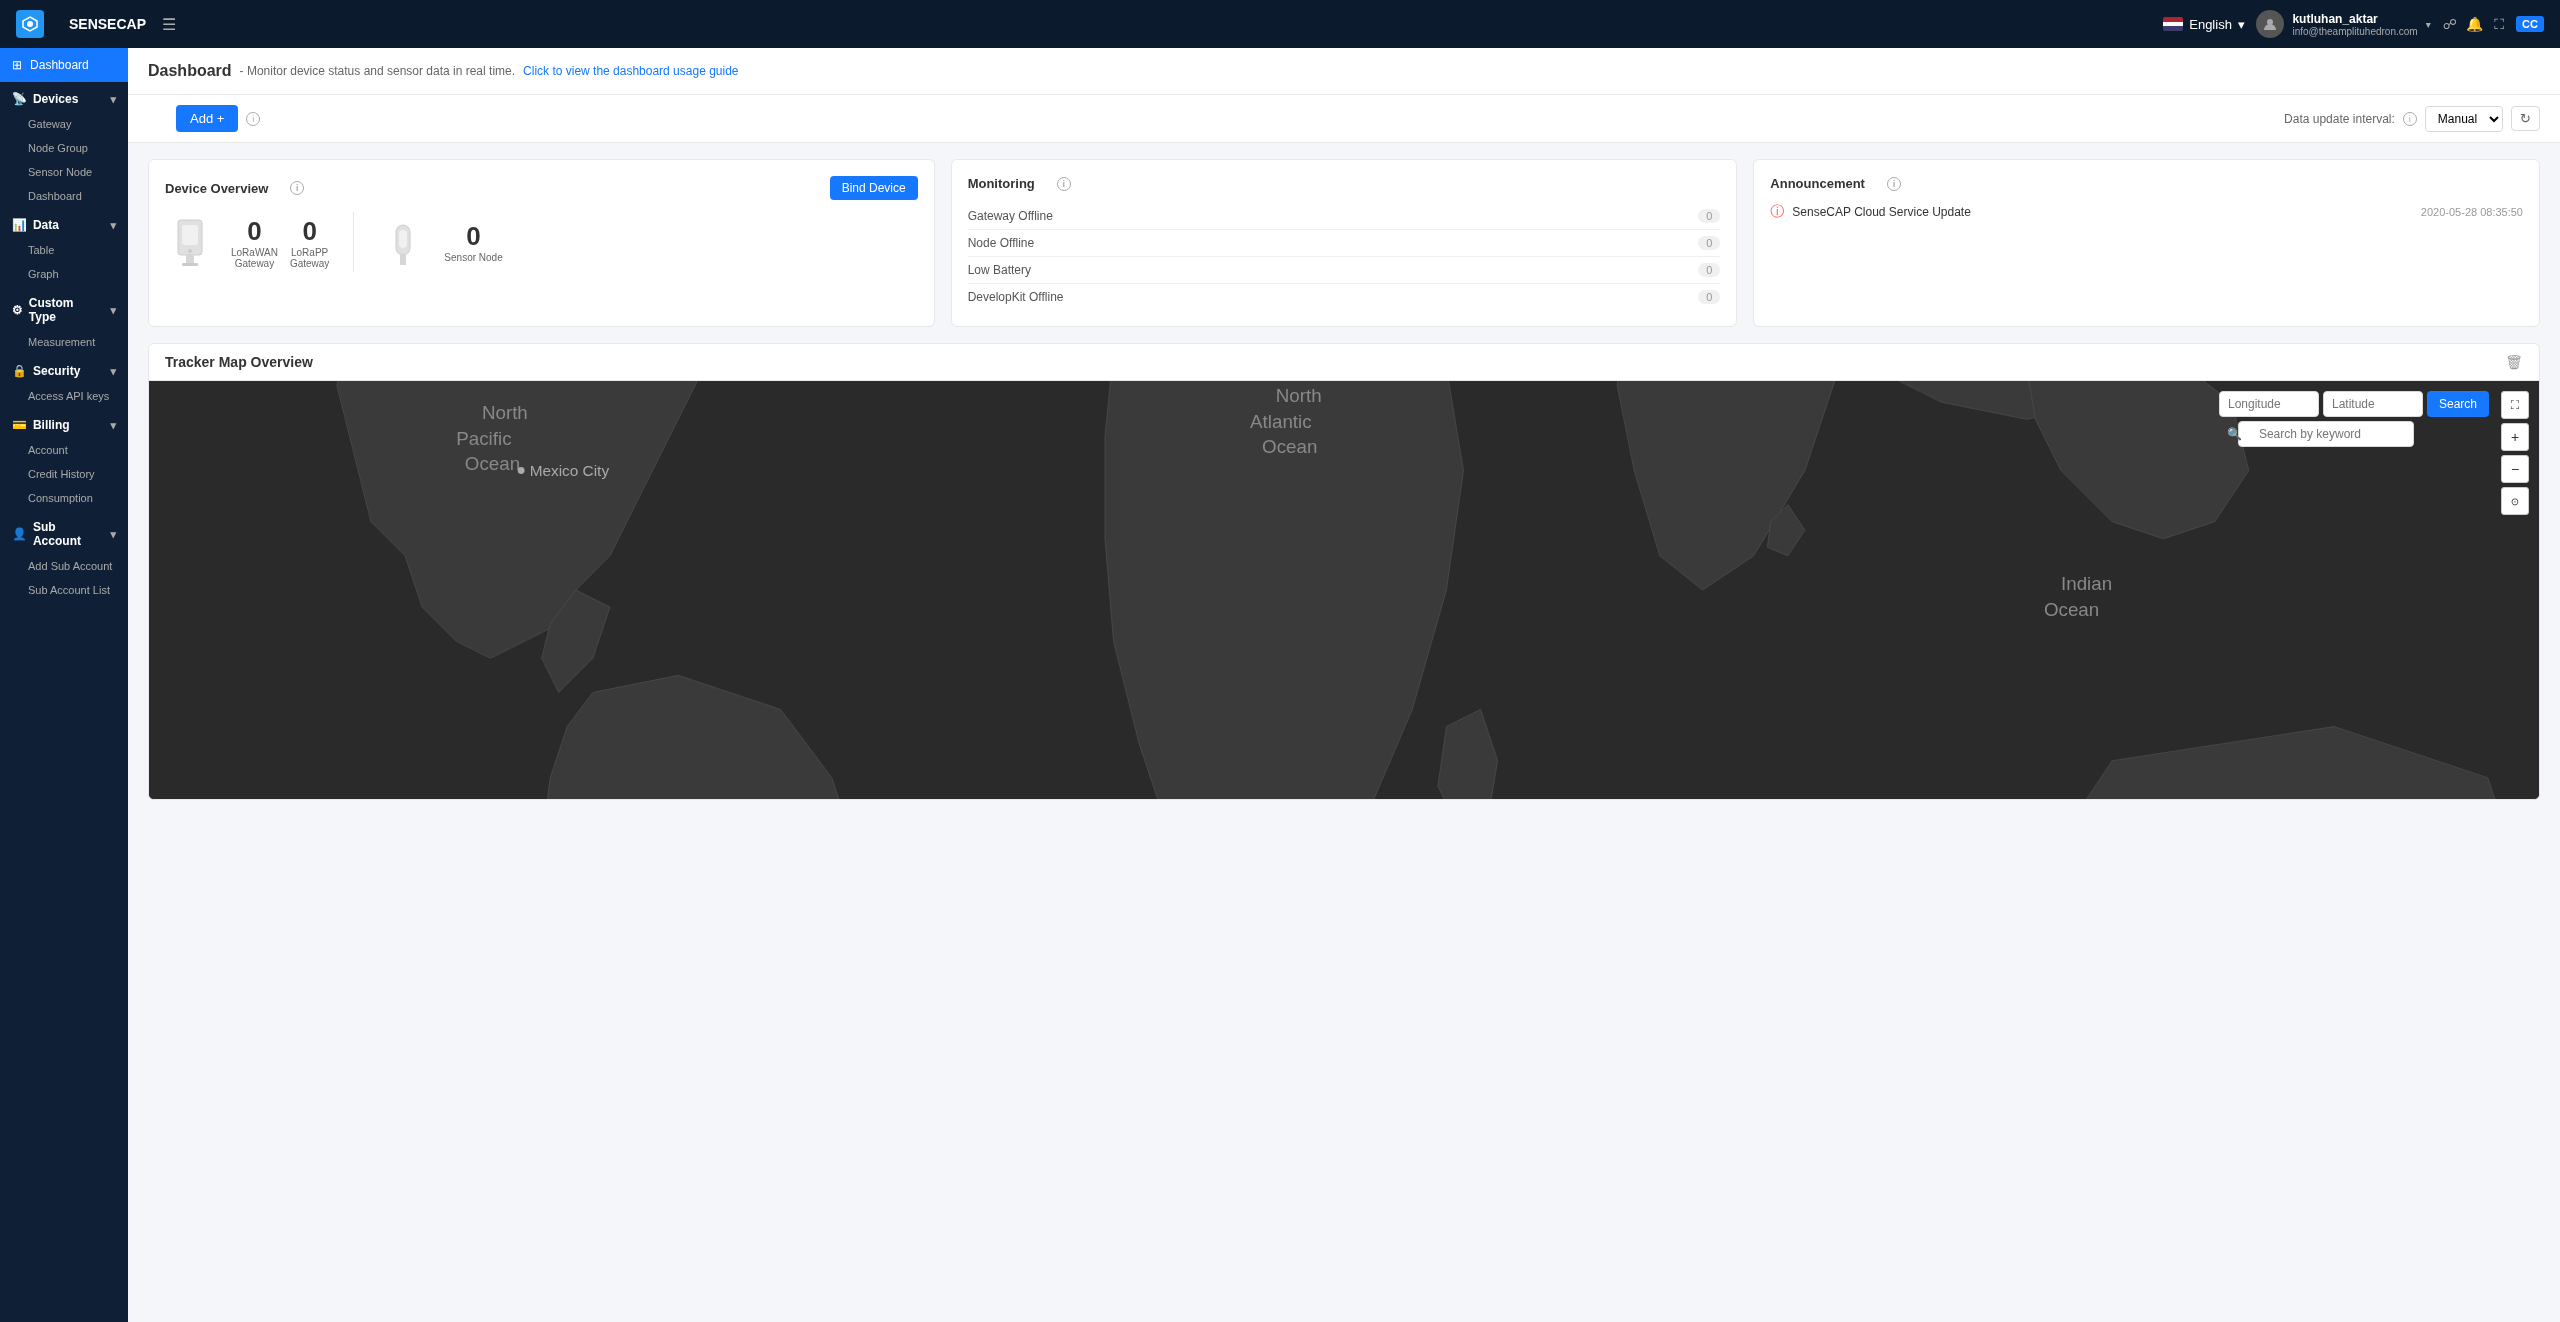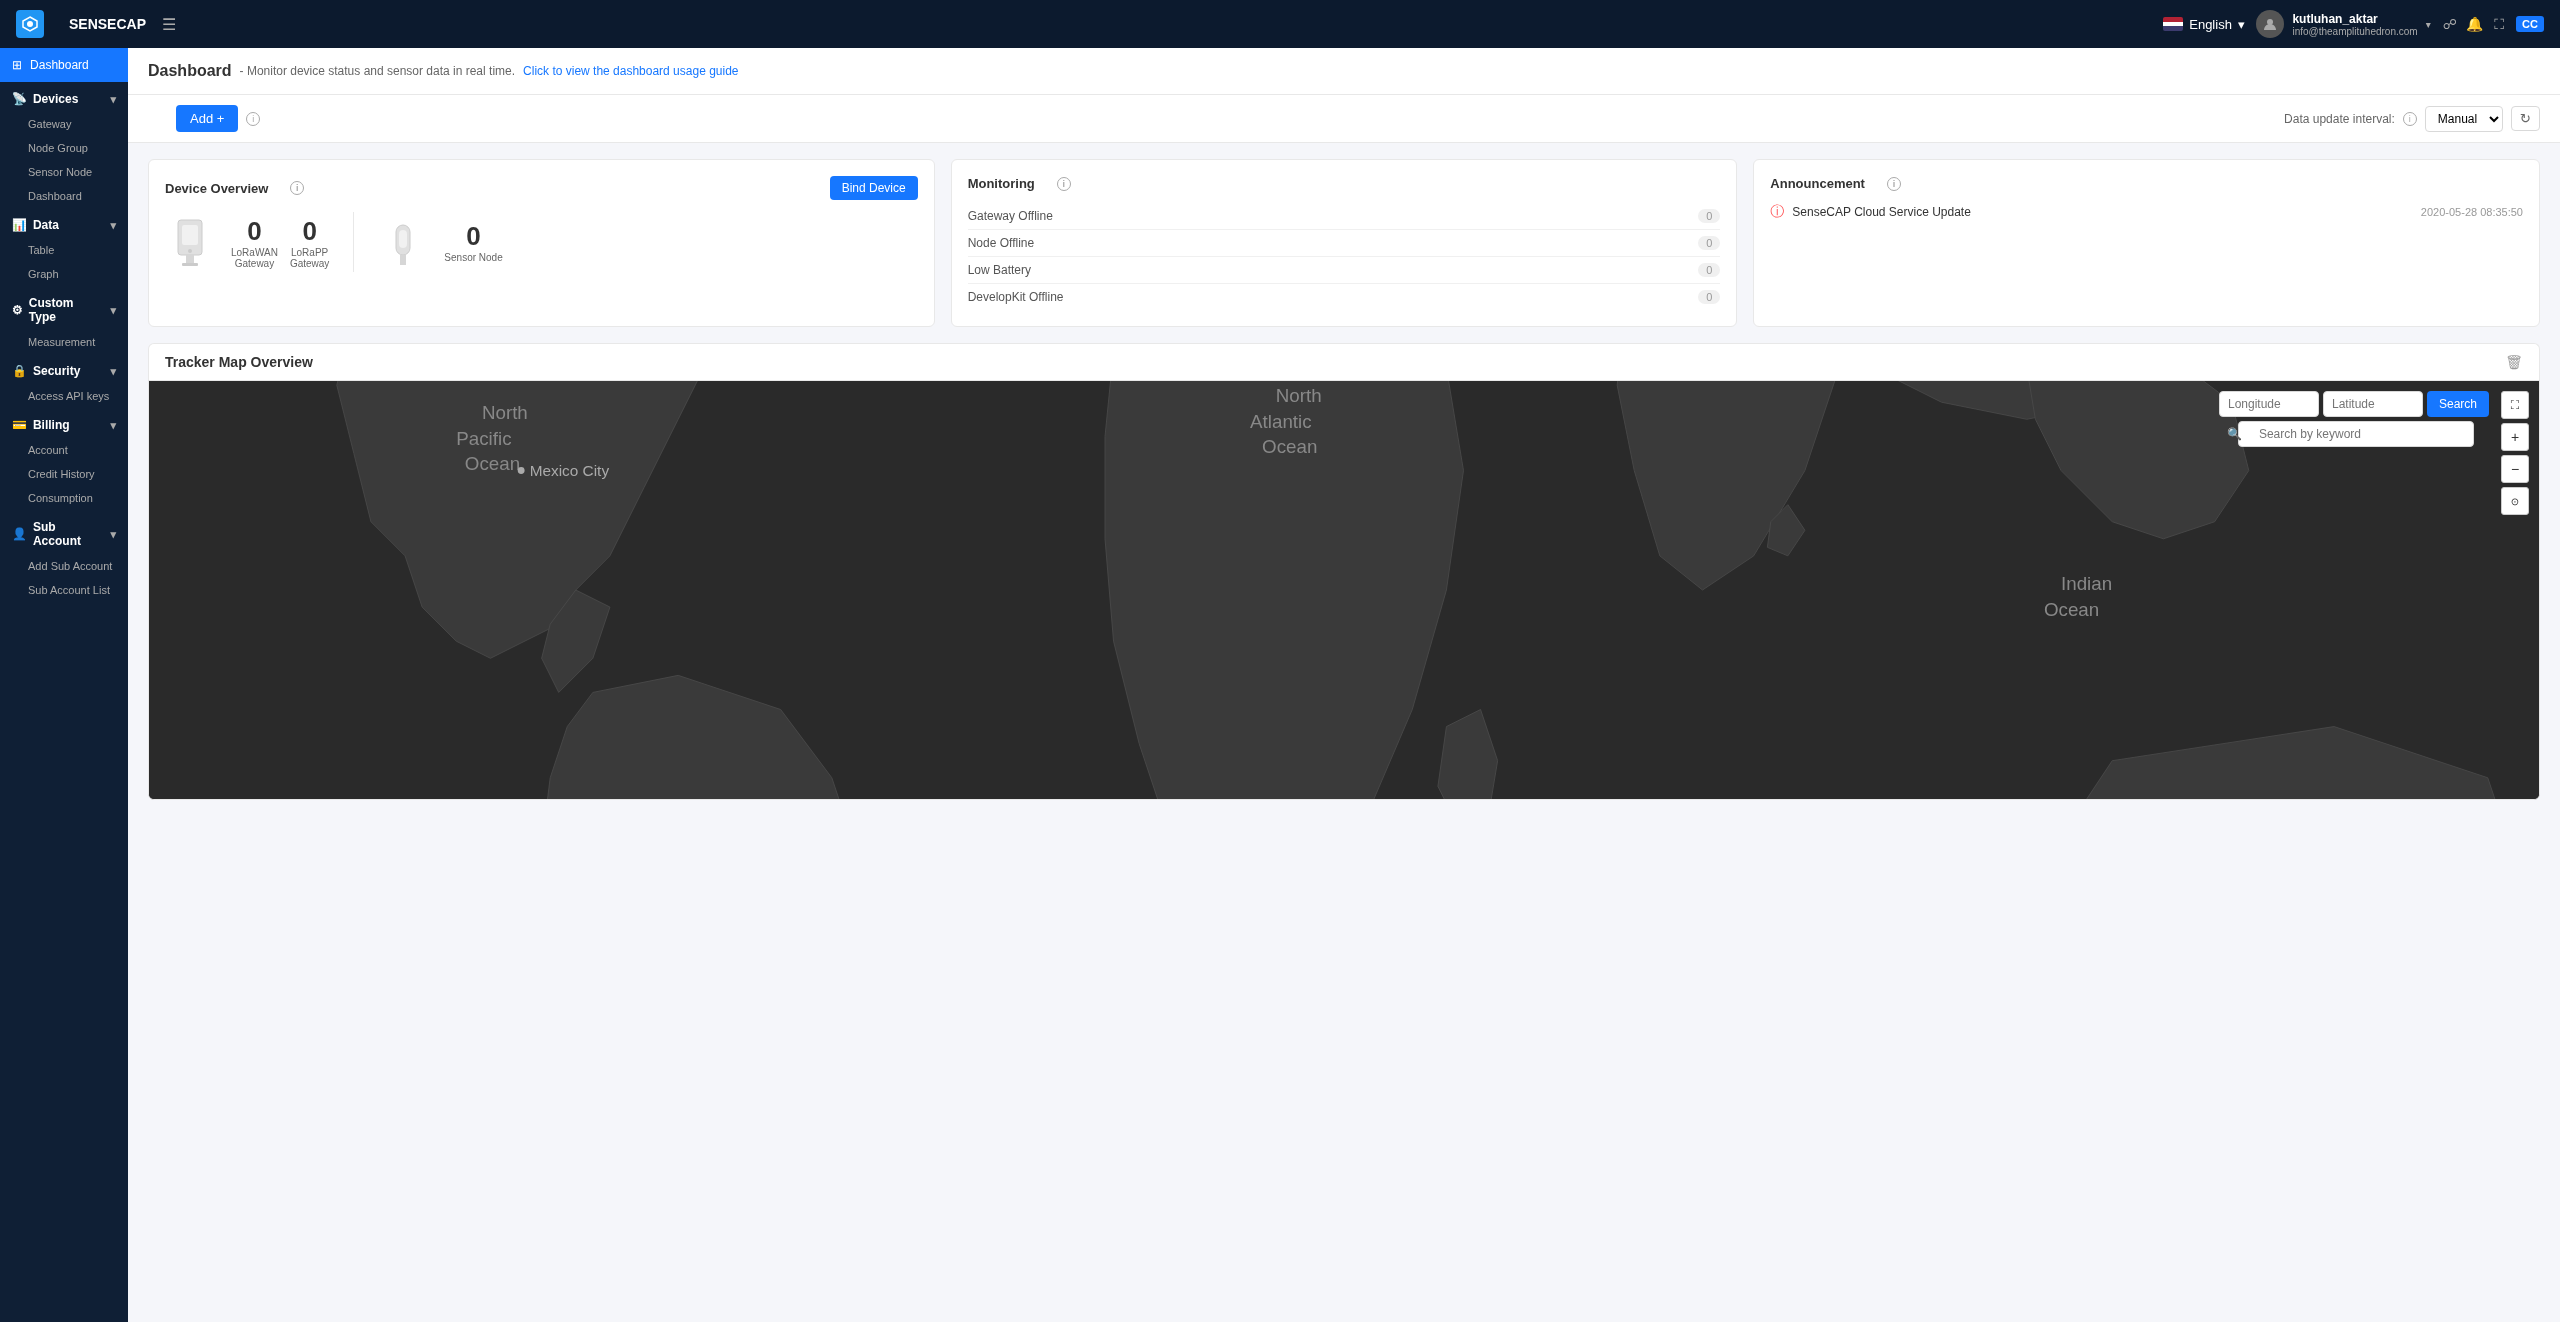--- a/index.html
+++ b/index.html
@@ -576,21 +576,21 @@
 
         
         <div class="map-search-overlay">
           <div class="map-search-row">
             <input class="map-search-input" type="text" placeholder="Longitude" style="">
             <input class="map-search-input" type="text" placeholder="Latitude" style="">
             <button class="map-search-btn">Search</button>
           </div>
           <div class="map-search-row">
             <span style="color:#aaa;position:relative;left:8px;top:6px;font-size:12px;">🔍</span>
-            <input class="map-keyword-input" type="text" style="padding-left: 20px; width: 236px;" placeholder="Search by keyword">
+            <input class="map-keyword-input" type="text" style="padding-left: 20px; width: 176px;" placeholder="Search by keyword">
           </div>
         </div>
 
         <div class="map-controls">
           <div class="map-expand-btn">⛶</div>
           <div class="map-btn">+</div>
           <div class="map-btn">−</div>
           <div class="map-btn" style="font-size:10px;">⊙</div>
         </div>
       </div>

